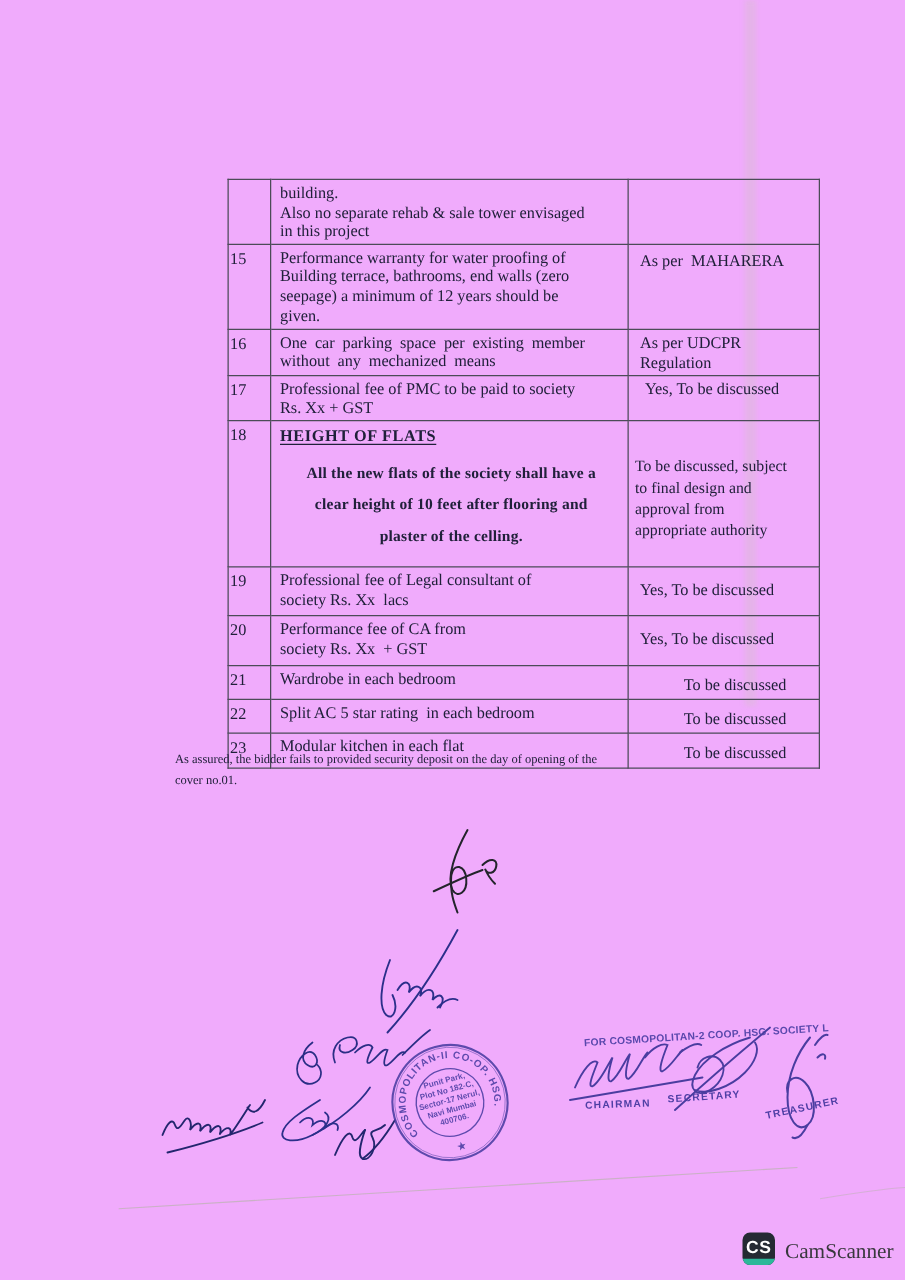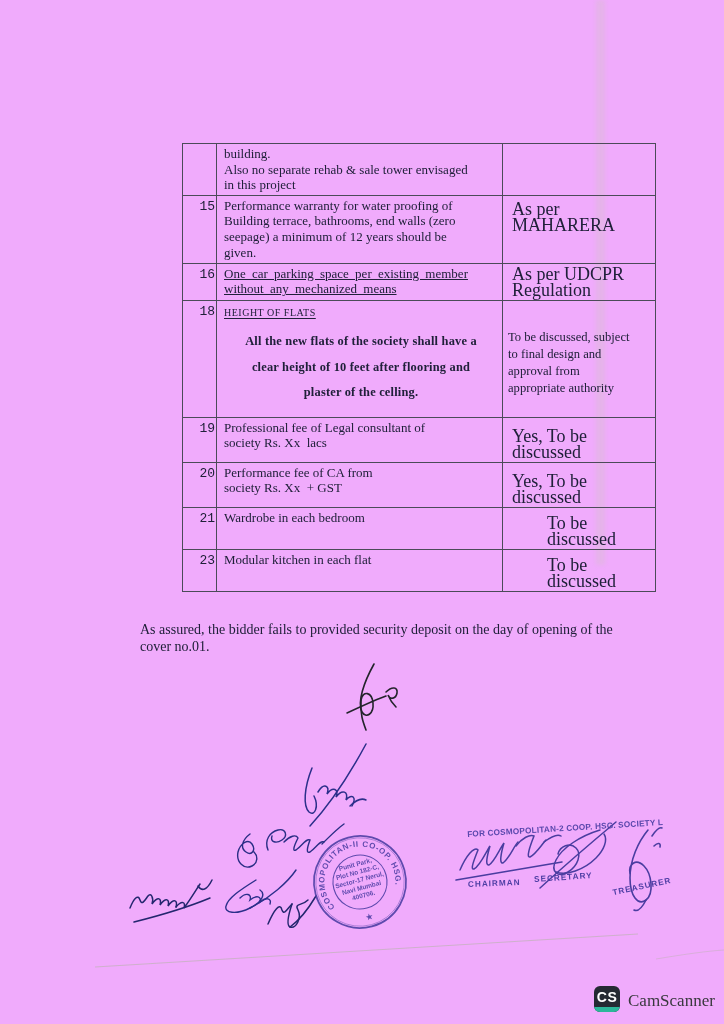--- a/index.html
+++ b/index.html
@@ -8,35 +8,35 @@
     background:#f0abfc; overflow:hidden;
     font-family:"Liberation Serif", serif; color:#20203a;
   }
   
   .crease{position:absolute; left:596px; top:0; width:9px; height:565px;
     background:rgba(205,200,188,0.30); filter:blur(2px);}
   
   .doc-table{position:absolute; left:182px; top:143px; width:446px;}
   table{border-collapse:collapse; table-layout:fixed; width:446px;}
   td{border:1px solid #4b4b58; vertical-align:top; overflow:visible;}
-  td.no{width:31px; text-align:right; font-size:13px; padding-top:3px;font-family:Liberation Mono, monospace;}
+  td.no{width:31px; text-align:left; font-size:13px; padding-top:3px;}
   td.desc{width:274px; font-size:13px; line-height:15.6px; padding:2px 4px 2px 7px; white-space:pre-wrap;}
-  td.resp{width:141px; font-size:18px; line-height:16px; padding:2px 2px 2px 9px; white-space:pre-wrap;}
+  td.resp{width:141px; font-size:13px; line-height:16px; padding:2px 2px 2px 9px; white-space:pre-wrap;}
   tr.r15 td.resp{padding-top:5px;}
-  tr.r16 td.desc{word-spacing:3px;text-decoration:underline;}
+  tr.r16 td.desc{word-spacing:3px;}
   tr.r17 td.resp{padding-left:13px;}
   tr.r18 td.resp{padding-top:28px; font-size:12.6px; line-height:17px; padding-left:5px;}
-  .flats-heading{display:inline-block; font-size:10px; letter-spacing:.5px;
-    text-decoration:underline; text-underline-offset:2px; margin:2px 0 9px 0;}
+  .flats-heading{display:inline-block; font-size:13px; letter-spacing:.5px;
+    text-decoration:underline; text-underline-offset:2px; margin:2px 0 9px 0;font-weight:bold;}
   .flats-body{font-weight:bold; font-size:12.4px; line-height:25.5px; letter-spacing:.2px; white-space:pre-wrap;text-align:center;}
   tr.r19 td.resp, tr.r20 td.resp{padding-top:10px;}
   tr.r21 td.resp, tr.r22 td.resp, tr.r23 td.resp{padding-top:7px;padding-left:44px;}
   
-  .note{position:absolute; left:140px; top:622px; width:514px;
-    font-size:14px; line-height:16.8px; white-space:pre-wrap;}
+  .note{position:absolute; left:140px; top:600px; width:514px;
+    font-size:10px; line-height:16.8px; white-space:pre-wrap;}
   
   .auth-title{position:absolute; left:467px; top:822px; width:260px;
     font-family:"Liberation Sans", sans-serif; font-weight:bold; font-size:8.2px;
     letter-spacing:.2px; color:#5a48ad; transform:rotate(-3.5deg); white-space:nowrap;}
   .auth-label{position:absolute; font-family:"Liberation Sans", sans-serif; font-weight:bold;
     font-size:8.2px; letter-spacing:1px; color:#4f3fa5; white-space:nowrap;}
   .lbl-chairman{left:468px; top:879px; transform:rotate(-2deg);}
   .lbl-secretary{left:534px; top:873px; transform:rotate(-4deg);}
   .lbl-treasurer{left:612px; top:882px; transform:rotate(-12deg);}
   
@@ -75,20 +75,26 @@
 given.</td>
         <td class="resp">As per  MAHARERA</td>
       </tr>
       <tr class="r16" style="height:36px">
         <td class="no">16</td>
         <td class="desc">One car parking space per existing member
 without any mechanized means</td>
         <td class="resp">As per UDCPR
 Regulation</td>
       </tr>
+      <tr class="r17" style="height:32px">
+        <td class="no">17</td>
+        <td class="desc">Professional fee of PMC to be paid to society
+Rs. Xx + GST</td>
+        <td class="resp">Yes, To be discussed</td>
+      </tr>
       <tr class="r18" style="height:117px">
         <td class="no">18</td>
         <td class="desc"><span class="flats-heading">HEIGHT OF FLATS</span><div class="flats-body">All the new flats of the society shall have a
 clear height of 10 feet after flooring and
 plaster of the celling.</div></td>
         <td class="resp">To be discussed, subject
 to final design and
 approval from
 appropriate authority</td>
       </tr>
@@ -100,20 +106,25 @@
       </tr>
       <tr class="r20" style="height:40px">
         <td class="no">20</td>
         <td class="desc">Performance fee of CA from
 society Rs. Xx  + GST</td>
         <td class="resp">Yes, To be discussed</td>
       </tr>
       <tr class="r21" style="height:27px">
         <td class="no">21</td>
         <td class="desc">Wardrobe in each bedroom</td>
+        <td class="resp">To be discussed</td>
+      </tr>
+      <tr class="r22" style="height:27px">
+        <td class="no">22</td>
+        <td class="desc">Split AC 5 star rating  in each bedroom</td>
         <td class="resp">To be discussed</td>
       </tr>
       <tr class="r23" style="height:28px">
         <td class="no">23</td>
         <td class="desc">Modular kitchen in each flat</td>
         <td class="resp">To be discussed</td>
       </tr>
     </tbody>
       </table>
   </div>

